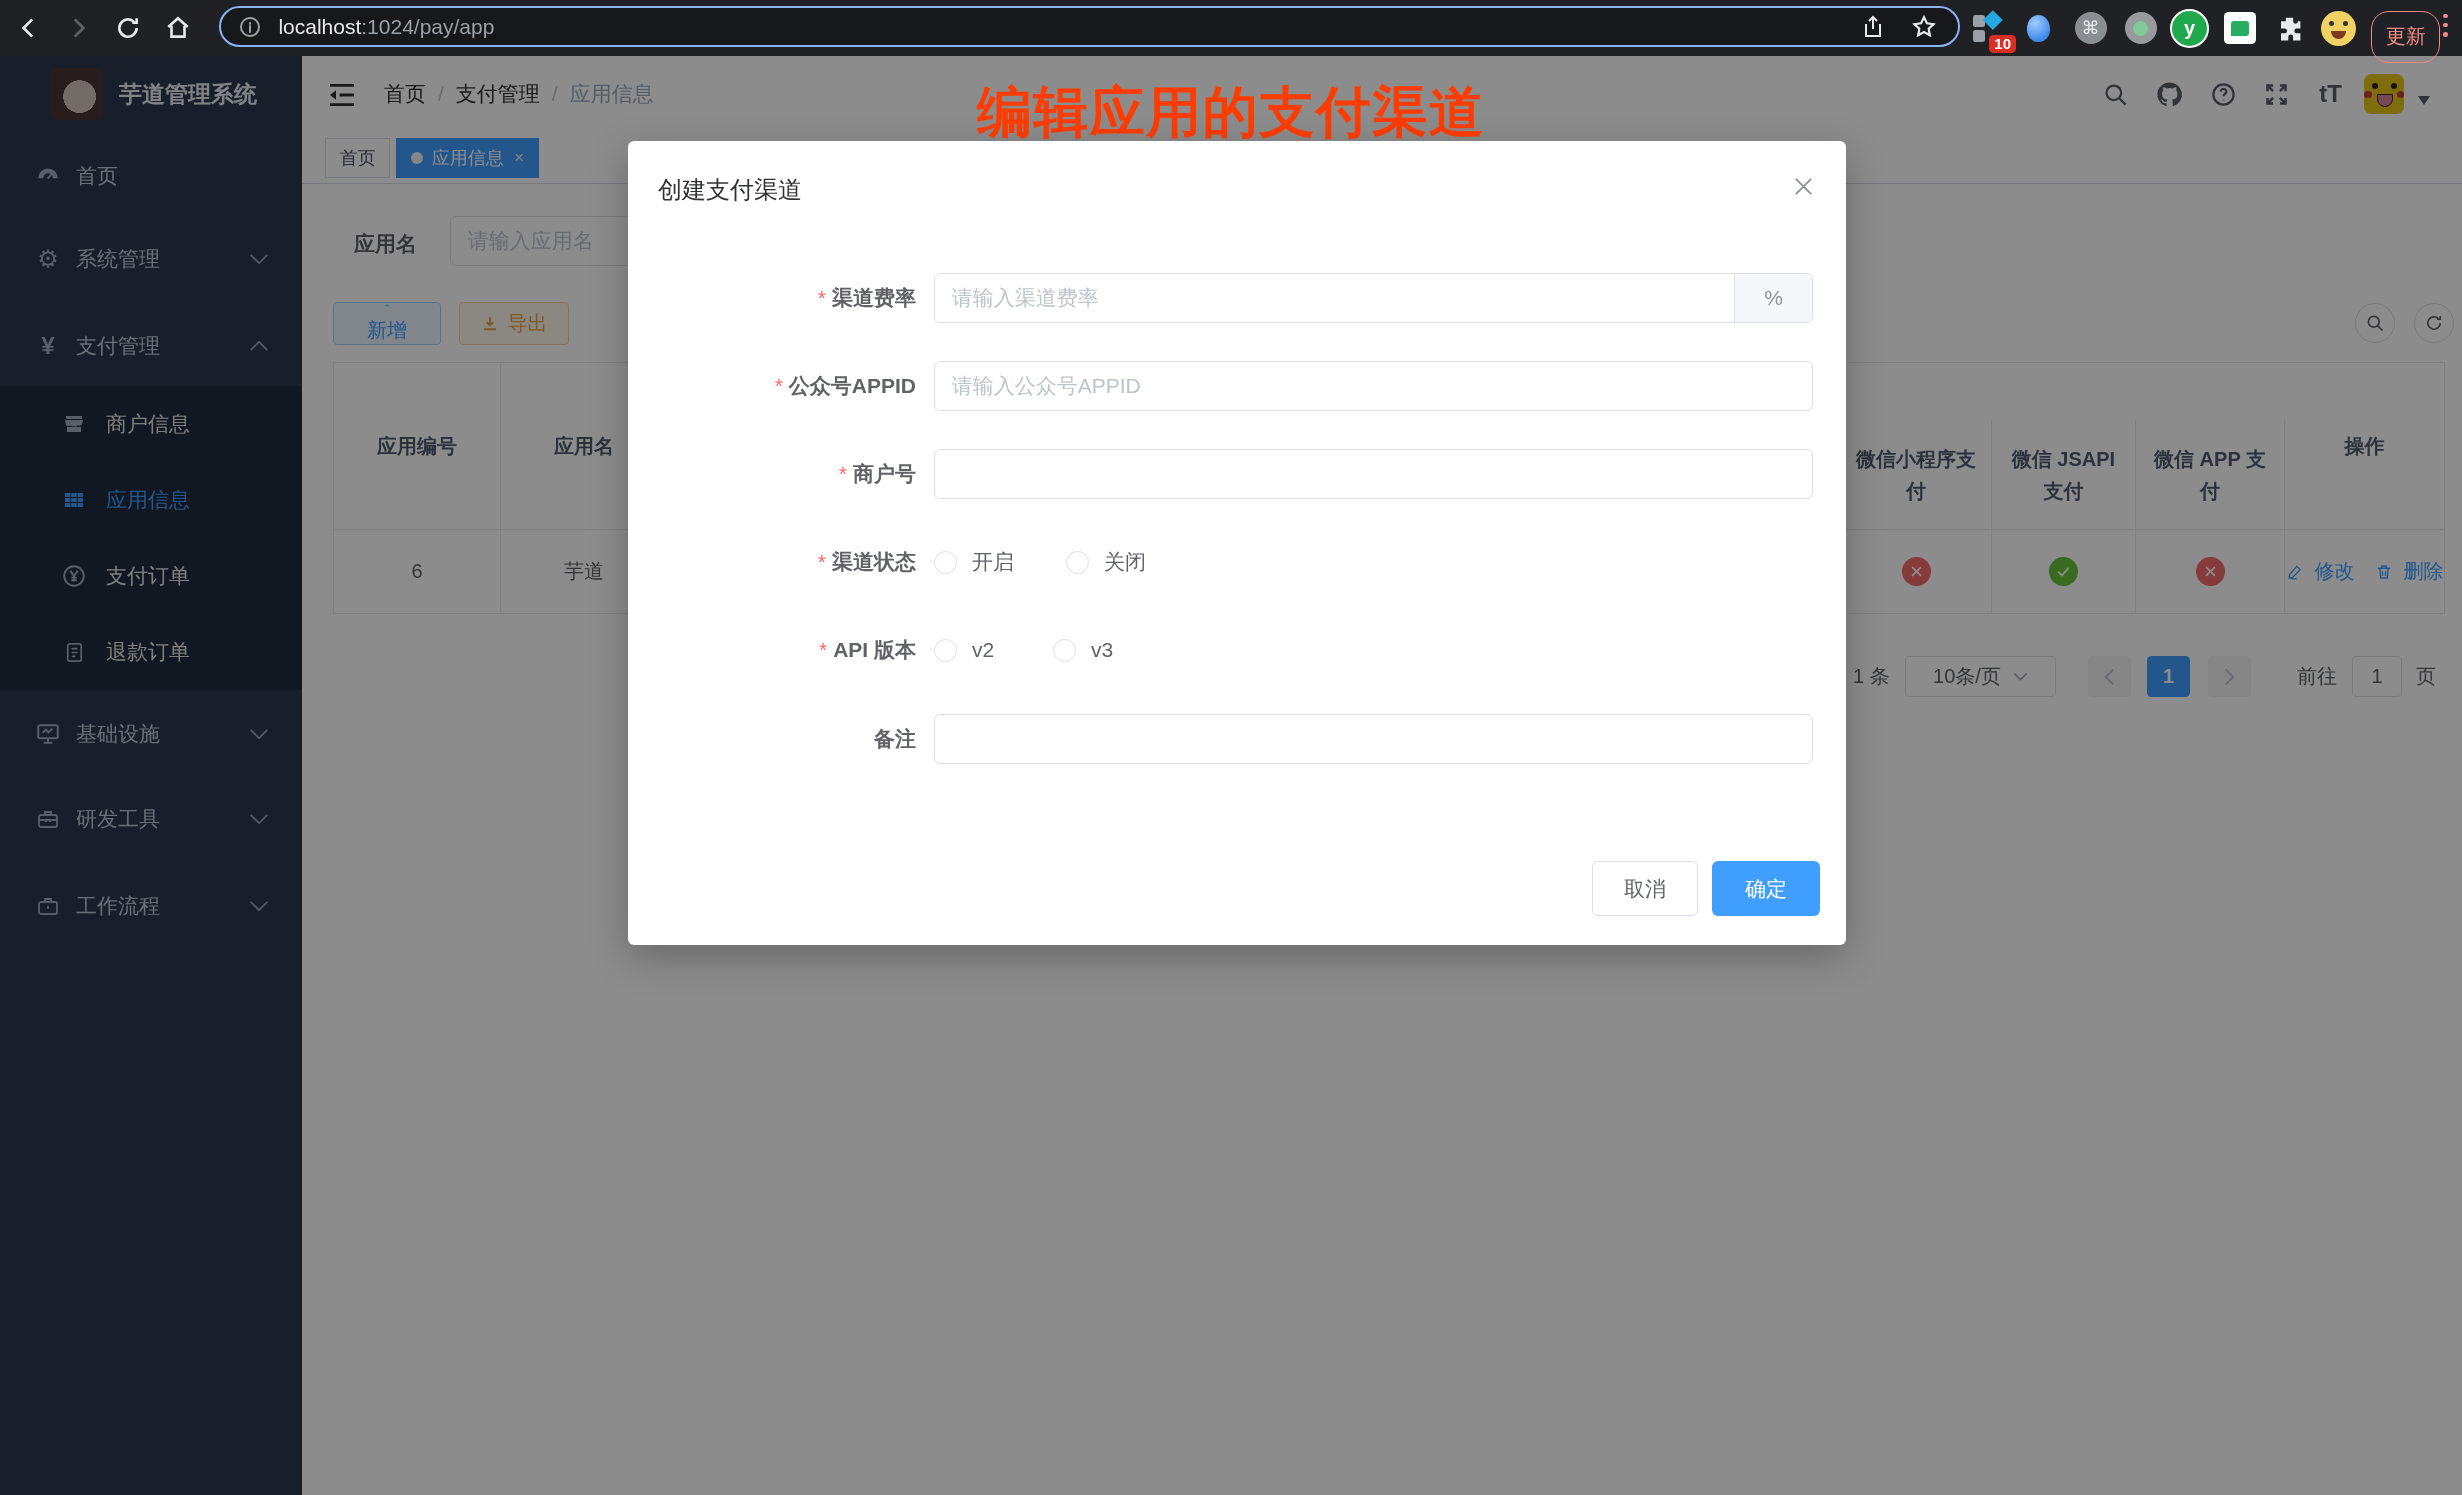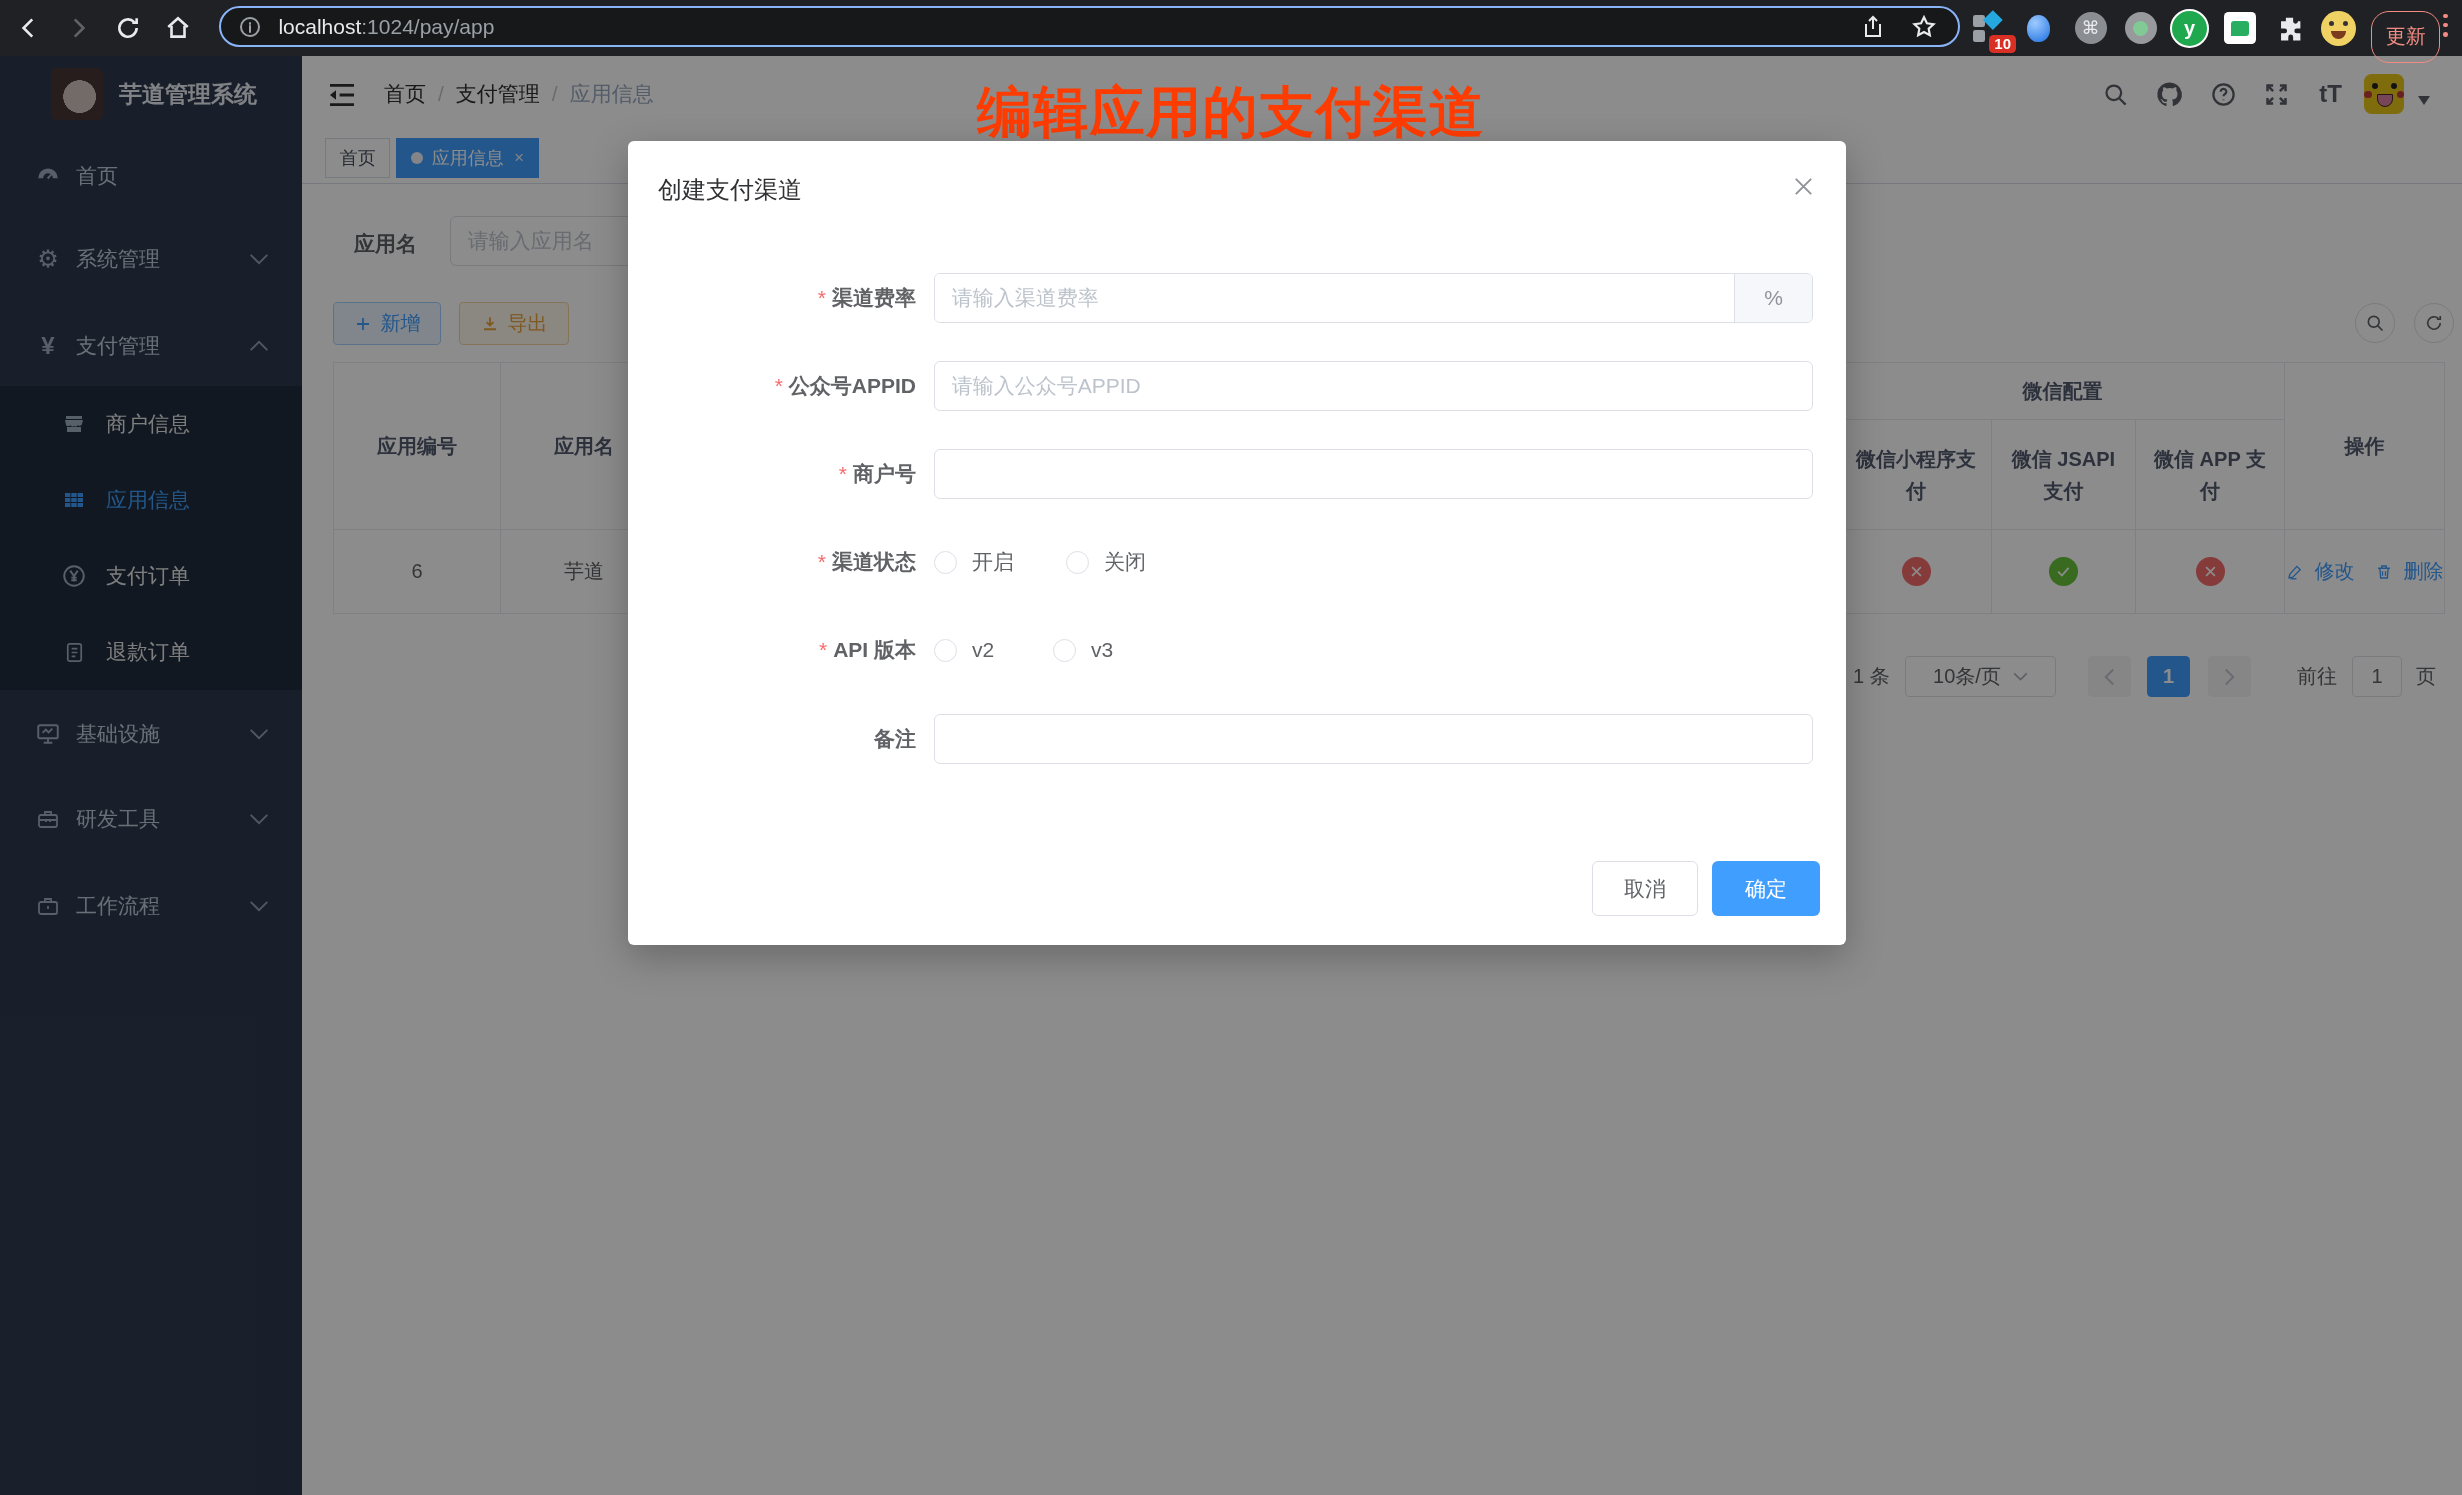--- a/index.html
+++ b/index.html
@@ -59,21 +59,21 @@
   .tag .tag-x{margin-left:10.6px;font-size:16.7px;color:#e8eef5;}
 
   .filter-label{position:absolute;left:52px;top:163px;height:50px;line-height:50px;
                 font-size:21px;font-weight:600;color:#606266;}
   .filter-input{position:absolute;left:148px;top:160px;width:304px;height:50px;box-sizing:border-box;
                 border:1.5px solid #dcdfe6;border-radius:6px;font-size:21px;color:#606266;padding:0 16.7px;
                 font-family:inherit;}
   .filter-input::placeholder{color:#bdc3cc;}
   .btn-plain{position:absolute;top:246px;height:43px;border-radius:4.6px;font-size:20px;display:flex;
              align-items:center;justify-content:center;gap:9px;box-sizing:border-box;cursor:pointer;}
-  .btn-add{left:31px;width:108px;background:#ecf5ff;border:1.5px solid #a0cfff;color:#409eff;}
+  .btn-add{left:31px;width:108px;background:#ecf5ff;border:1.5px solid #a0cfff;color:#409eff;flex-direction:column;}
   .btn-export{left:157px;width:110px;background:#fdf6ec;border:1.5px solid #f3d19e;color:#e6a23c;}
   .tool-circle{position:absolute;top:247px;width:40px;height:40px;border-radius:50%;border:1.5px solid #dcdfe6;
                box-sizing:border-box;display:flex;align-items:center;justify-content:center;color:#606266;}
 
   
   .tbl{position:absolute;left:31px;top:306px;width:2110px;height:250px;border:1.5px solid #e8eaf0;
        box-sizing:content-box;font-size:20px;}
   .cell{position:absolute;box-sizing:border-box;border-right:1.5px solid #e8eaf0;border-bottom:1.5px solid #e8eaf0;
         display:flex;align-items:center;justify-content:center;text-align:center;}
   .th{color:#515a6e;font-weight:700;line-height:1.6;padding:0 13.7px;}
@@ -449,23 +449,20 @@
     </div>
 
     <div class="tbl">
       <div class="cell th" style="left:0;top:0;width:167px;height:167px;">
           <span>应用编号</span>
         </div>
       <div class="cell th" style="left:167px;top:0;width:167px;height:167px;">
           <span>应用名</span>
         </div>
       <div class="cell th" style="left:333px;top:0;width:1174px;height:167px;"></div>
-      <div class="cell th" style="left:1507px;top:0;width:444px;height:57px;">
-          <span>微信配置</span>
-        </div>
       <div class="cell th" style="left:1507px;top:57px;width:151px;height:110px;">
           <span>微信小程序支付</span>
         </div>
       <div class="cell th" style="left:1658px;top:57px;width:144px;height:110px;">
           <span>微信 JSAPI 支付</span>
         </div>
       <div class="cell th" style="left:1802px;top:57px;width:149px;height:110px;">
           <span>微信 APP 支付</span>
         </div>
       <div class="cell th" style="left:1951px;top:0;width:159px;height:167px;border-right:none;">

